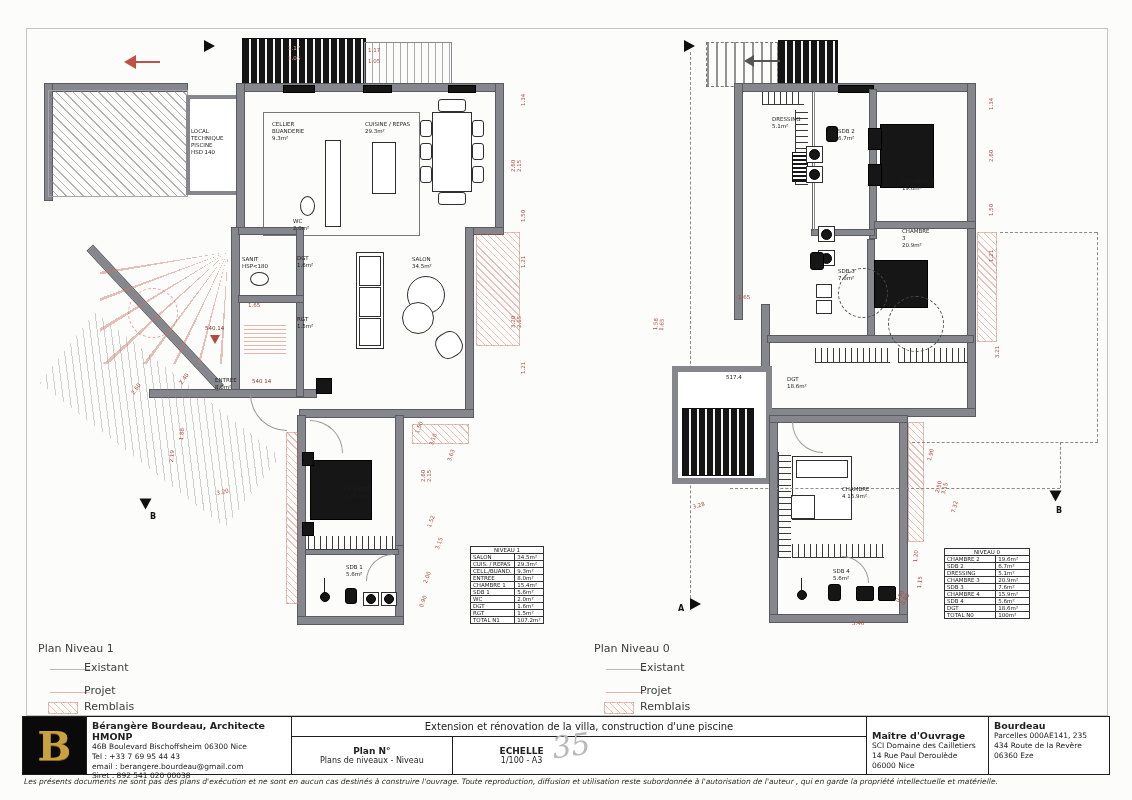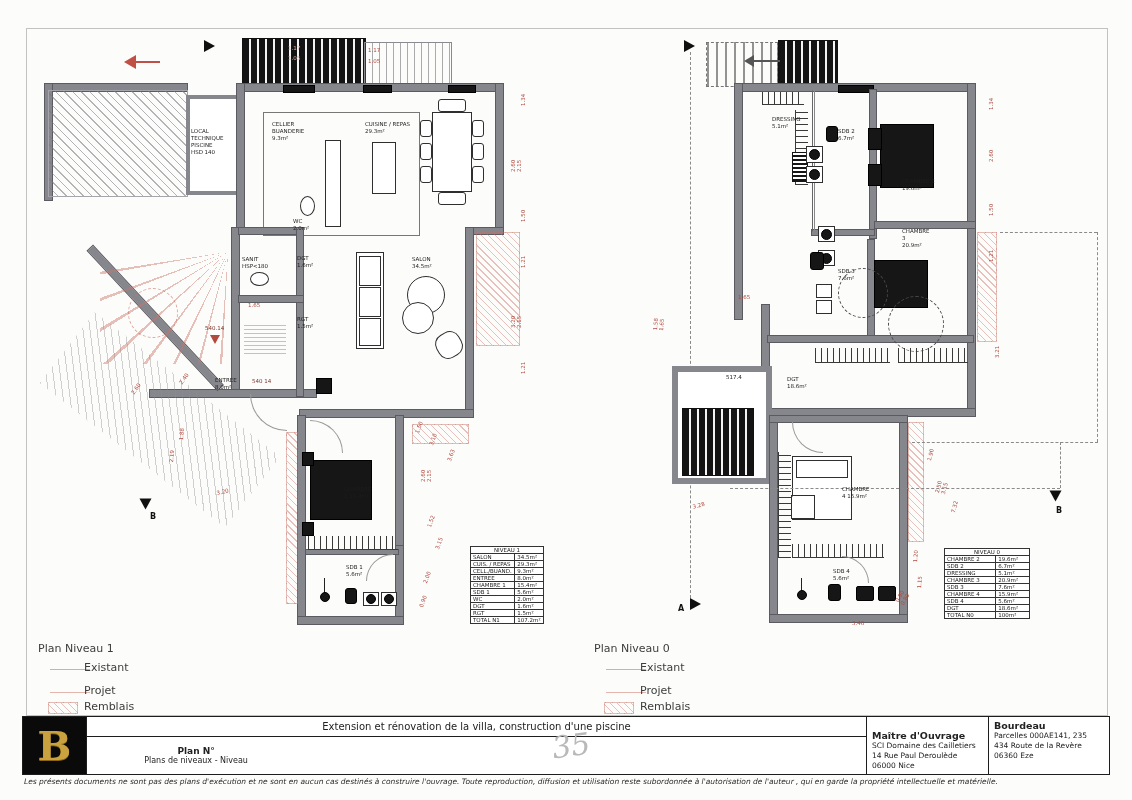--- a/index.html
+++ b/index.html
@@ -449,26 +449,37 @@
   <div class="a legend-label" style="left:640px;top:661px;">Existant</div>
   <div class="a legend-line-p" style="left:606px;top:692px;width:40px;"></div>
   <div class="a legend-label" style="left:640px;top:684px;">Projet</div>
   <div class="a hatch-pink" style="left:604px;top:702px;width:28px;height:10px;"></div>
   <div class="a legend-label" style="left:640px;top:700px;">Remblais</div>
 
   <div class="tb">
     <div class="tb-cell logo-cell">
       <span class="logo-letter">B</span>
     </div>
+    <div class="tb-cell arch-cell">
+      <div class="arch-name">Bérangère Bourdeau, Architecte HMONP</div>
+      <div class="arch-line">46B Boulevard Bischoffsheim 06300 Nice</div>
+      <div class="arch-line">Tel : +33 7 69 95 44 43</div>
+      <div class="arch-line">email : berangere.bourdeau@gmail.com</div>
+      <div class="arch-line">Siret : 892 541 020 00038</div>
+    </div>
     <div class="tb-cell proj-cell">
       <div class="proj-title">Extension et rénovation de la villa, construction d'une piscine</div>
       <div class="proj-row">
         <div class="proj-sub" style="width:28%;">
           <div class="sub-label">Plan N°</div>
           <div class="sub-value">Plans de niveaux - Niveau</div>
+        </div>
+        <div class="proj-sub" style="width:24%;">
+          <div class="sub-label">ECHELLE</div>
+          <div class="sub-value">1/100 - A3</div>
         </div>
       </div>
     </div>
     <div class="tb-cell moa-cell">
       <div class="blk-title">Maître d'Ouvrage</div>
       <div class="blk-line">SCI Domaine des Cailletiers</div>
       <div class="blk-line">14 Rue Paul Deroulède</div>
       <div class="blk-line">06000 Nice</div>
     </div>
     <div class="tb-cell ter-cell">

